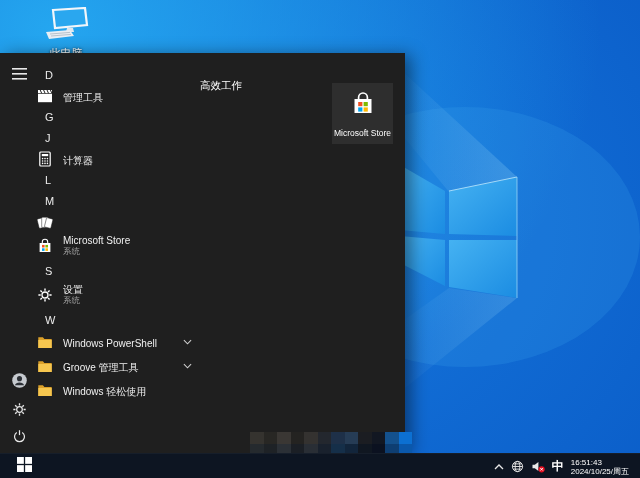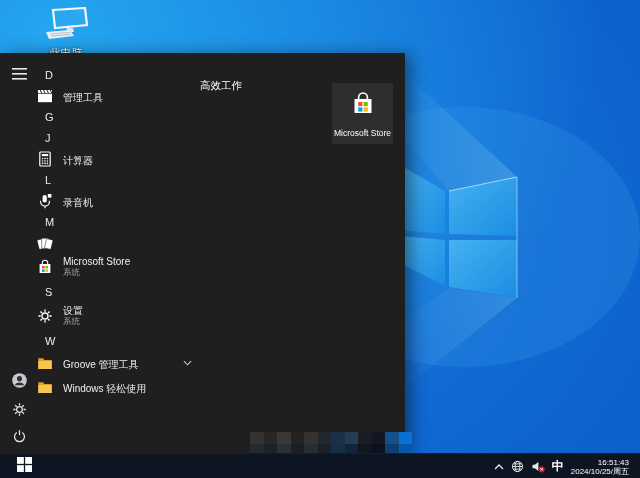--- a/index.html
+++ b/index.html
@@ -49,21 +49,21 @@
   .mosaic i{display:block;}
 
   
   .taskbar{position:absolute;left:0;top:453px;width:640px;height:25px;background:#0d1522;z-index:7;
     border-top:1px solid rgba(255,255,255,.04);display:flex;align-items:center;}
   .start-btn{width:48px;height:25px;display:flex;align-items:center;justify-content:center;cursor:pointer;}
   .start-btn svg{width:15px;height:15px;}
   .tray{position:absolute;right:11px;top:0;height:25px;display:flex;align-items:center;gap:7px;}
   .tray .ticon{display:flex;align-items:center;justify-content:center;cursor:pointer;}
   .ime{font-size:12px;font-weight:bold;color:#fff;cursor:pointer;line-height:25px;}
-  .clock{text-align:right;color:#fff;font-size:8px;line-height:9px;cursor:pointer;}
+  .clock{text-align:left;color:#fff;font-size:8px;line-height:9px;cursor:pointer;}
 </style>
 </head>
 <body>
 
 <div class="screen">
 
   <div class="wallpaper">
     <svg width="640" height="478" viewBox="0 0 640 478">
       <defs>
         <linearGradient id="paneG" x1="0" y1="0" x2="1" y2="1">
@@ -173,31 +173,20 @@
                 <circle cx="8" cy="12.4" r=".8"></circle>
                 <circle cx="10.4" cy="12.4" r=".8"></circle>
               </g>
             </svg>
           </span>
           <span class="txt"><span class="lbl">计算器</span></span>
         </div>
         <div class="row section">
           <span>L</span>
         </div>
-        <div class="row app">
-          <span class="icon">
-            <svg viewBox="0 0 16 16">
-              <rect x="5.6" y="2" width="4.2" height="7.6" rx="2.1" fill="#fff"></rect>
-              <path d="M3.6 7.8v1a4.4 4.4 0 0 0 8.8 0v-1" fill="none" stroke="#fff" stroke-width="1.2"></path>
-              <path d="M8 13.2v2" stroke="#fff" stroke-width="1.2"></path>
-              <rect x="10.8" y="1" width="3.6" height="3.6" fill="#fff"></rect>
-            </svg>
-          </span>
-          <span class="txt"><span class="lbl">录音机</span></span>
-        </div>
         <div class="row section">
           <span>M</span>
         </div>
         <div class="row app">
           <span class="icon">
             <svg viewBox="0 0 16 16">
               <g fill="#fff" stroke="#1f1f1f" stroke-width=".5">
                 <rect x="1" y="4.2" width="6.6" height="9.6" rx="1" transform="rotate(-14 4.3 9)"></rect>
                 <rect x="4.7" y="3.2" width="6.6" height="10.2" rx="1"></rect>
                 <rect x="8.4" y="4.2" width="6.6" height="9.6" rx="1" transform="rotate(14 11.7 9)"></rect>
@@ -231,20 +220,34 @@
               <path d="M8 1.4v2.3M8 12.3v2.3M1.4 8h2.3M12.3 8h2.3M3.4 3.4l1.6 1.6M11 11l1.6 1.6M12.6 3.4L11 5M5 11l-1.6 1.6" stroke-width="1.4"></path>
             </svg>
           </span>
           <span class="txt">
             <span class="lbl">设置</span>
             <span class="sub">系统</span>
           </span>
         </div>
         <div class="row section">
           <span>W</span>
+        </div>
+        <div class="row folder">
+          <span class="icon">
+            <svg viewBox="0 0 16 16">
+              <path d="M1.3 3.2h4.6l1.5 1.8h7.3v9h-13.4z" fill="#dba02a"></path>
+              <path d="M1.3 6h13.4v8h-13.4z" fill="#f6c64f"></path>
+            </svg>
+          </span>
+          <span class="txt"><span class="lbl">Windows PowerShell</span></span>
+          <span class="chev">
+            <svg viewBox="0 0 10 6" fill="none" stroke="#cfcfcf" stroke-width="1.2">
+              <path d="M1 1l4 4 4-4"></path>
+            </svg>
+          </span>
         </div>
         <div class="row folder">
           <span class="icon">
             <svg viewBox="0 0 16 16">
               <path d="M1.3 3.2h4.6l1.5 1.8h7.3v9h-13.4z" fill="#dba02a"></path>
               <path d="M1.3 6h13.4v8h-13.4z" fill="#f6c64f"></path>
             </svg>
           </span>
           <span class="txt"><span class="lbl">Groove 管理工具</span></span>
           <span class="chev">

